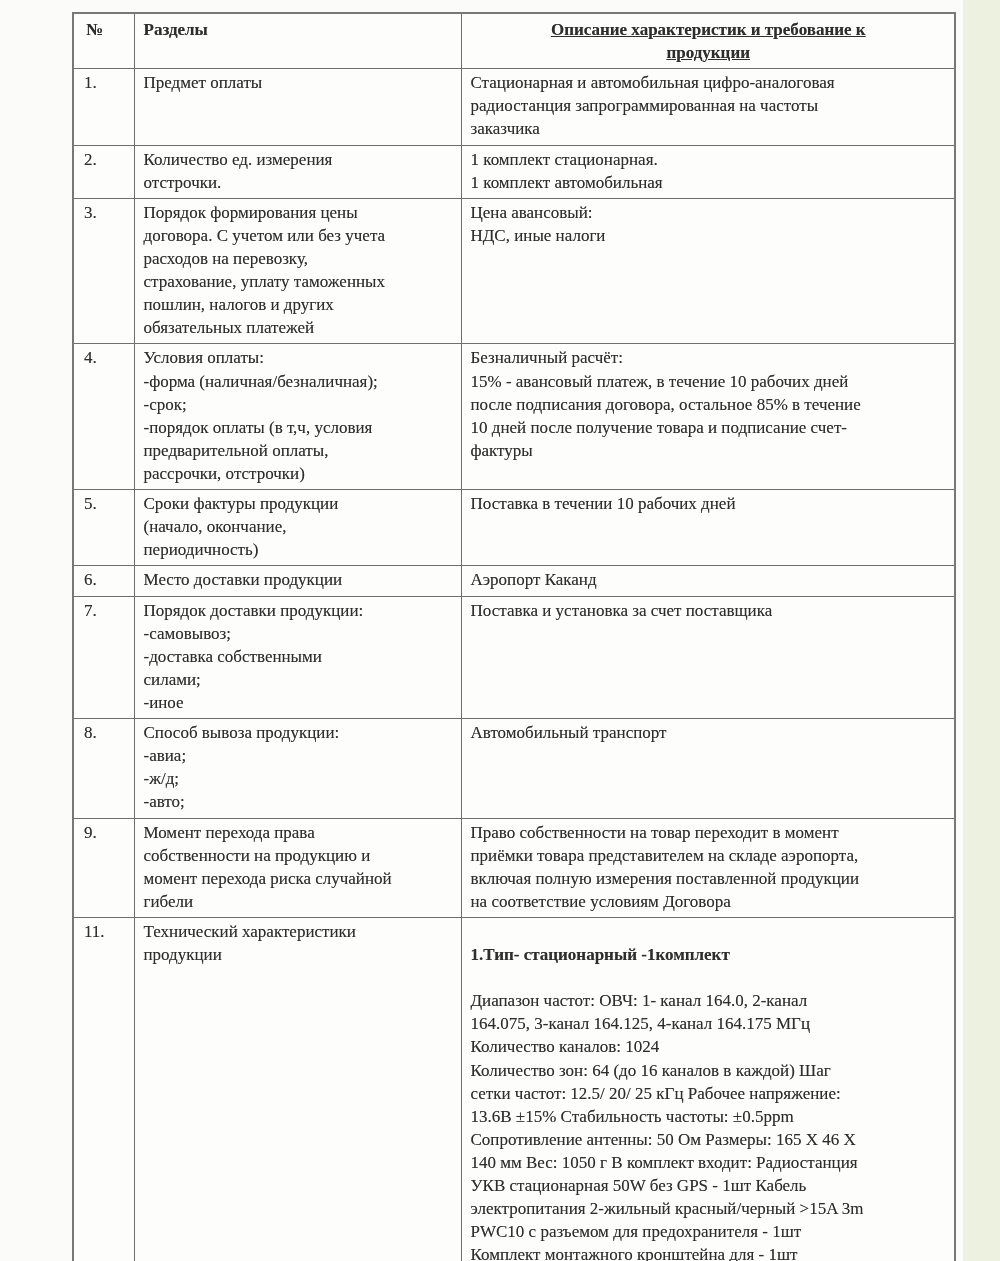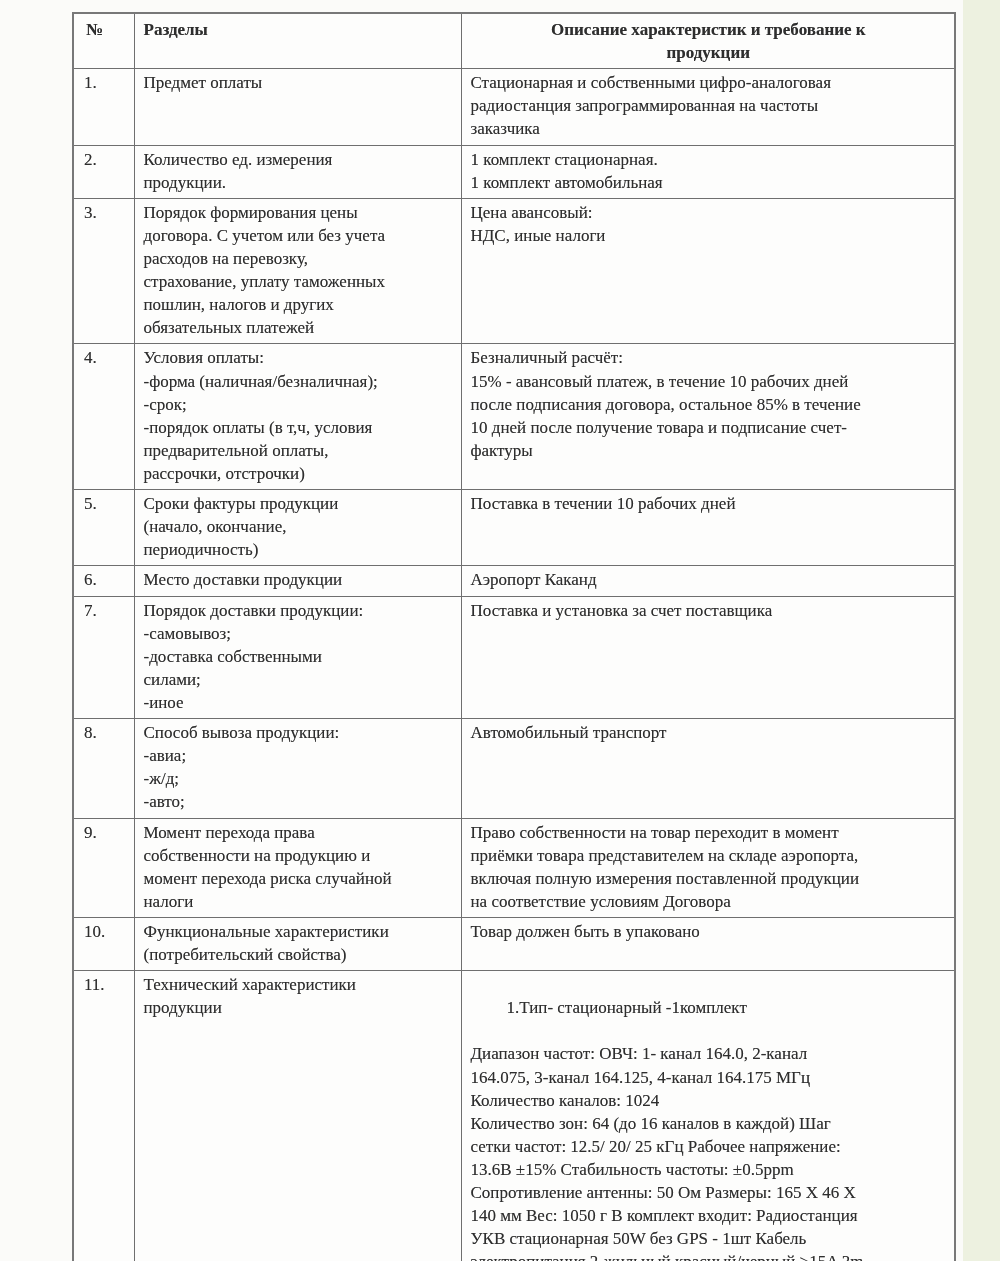--- a/index.html
+++ b/index.html
@@ -39,30 +39,30 @@
     white-space: pre-line;
     text-shadow: 0 0 0.5px rgba(40,40,40,0.45);
   }
   .spec-table th {
     font-weight: bold;
     text-align: left;
     padding-top: 4px;
   }
   th.hdr-desc {
     text-align: center;
+    text-decoration: underline;
   }
   th.hdr-num {
     padding-left: 12px;
   }
   td.col-num {
     padding-left: 10px;
   }
   .bold {
-    font-weight: normal;
-    margin-left: 36px;
+    font-weight: bold;
   }
   col.c-num  { width: 61px; }
   col.c-sec  { width: 327px; }
   col.c-desc { width: 494px; }
 </style>
 </head>
 <body>
 
 <div class="page-edge-strip"></div>
 
@@ -75,28 +75,28 @@
   <tbody>
       <tr>
     <th class="hdr-num">№</th>
     <th>Разделы</th>
     <th class="hdr-desc">Описание характеристик и требование к
 продукции</th>
   </tr>
   <tr>
     <td class="col-num">1.</td>
     <td>Предмет оплаты</td>
-    <td>Стационарная и собственными  цифро-аналоговая
+    <td>Стационарная и автомобильная  цифро-аналоговая
 радиостанция запрограммированная на частоты
 заказчика</td>
   </tr>
   <tr>
     <td class="col-num">2.</td>
     <td>Количество ед. измерения
-продукции.</td>
+отстрочки.</td>
     <td>1  комплект стационарная.
 1  комплект автомобильная</td>
   </tr>
   <tr>
     <td class="col-num">3.</td>
     <td>Порядок формирования цены
 договора. С учетом или без учета
 расходов на перевозку,
 страхование, уплату таможенных
 пошлин, налогов и других
@@ -145,31 +145,25 @@
 -авиа;
 -ж/д;
 -авто;</td>
     <td>Автомобильный транспорт</td>
   </tr>
   <tr>
     <td class="col-num">9.</td>
     <td>Момент перехода права
 собственности на продукцию и
 момент перехода риска случайной
-налоги</td>
+гибели</td>
     <td>Право собственности на товар переходит в момент
 приёмки товара представителем на складе аэропорта,
 включая полную измерения поставленной продукции
 на соответствие условиям Договора</td>
-  </tr>
-  <tr>
-    <td class="col-num">10.</td>
-    <td>Функциональные характеристики
-(потребительский свойства)</td>
-    <td>Товар должен быть в упаковано</td>
   </tr>
   <tr>
     <td class="col-num">11.</td>
     <td>Технический характеристики
 продукции</td>
     <td>
       <div class="bold">1.Тип- стационарный -1комплект</div>
       <div>Диапазон частот: ОВЧ: 1- канал 164.0,  2-канал
 164.075,  3-канал 164.125, 4-канал 164.175  МГц
 Количество каналов: 1024

